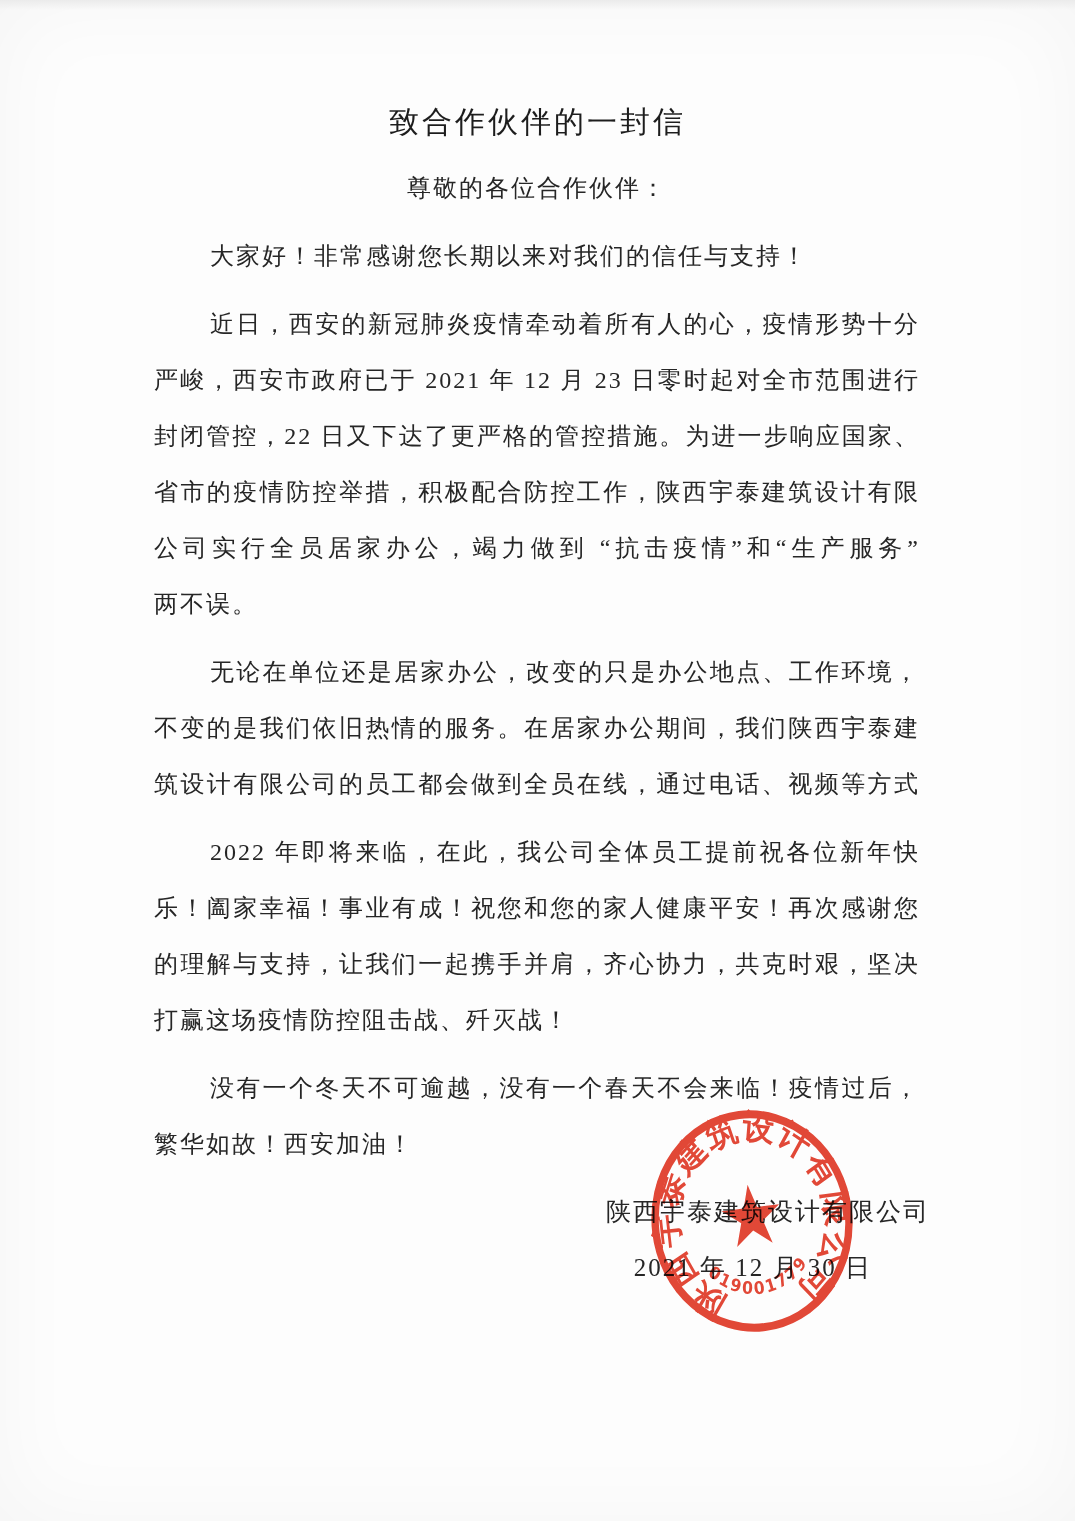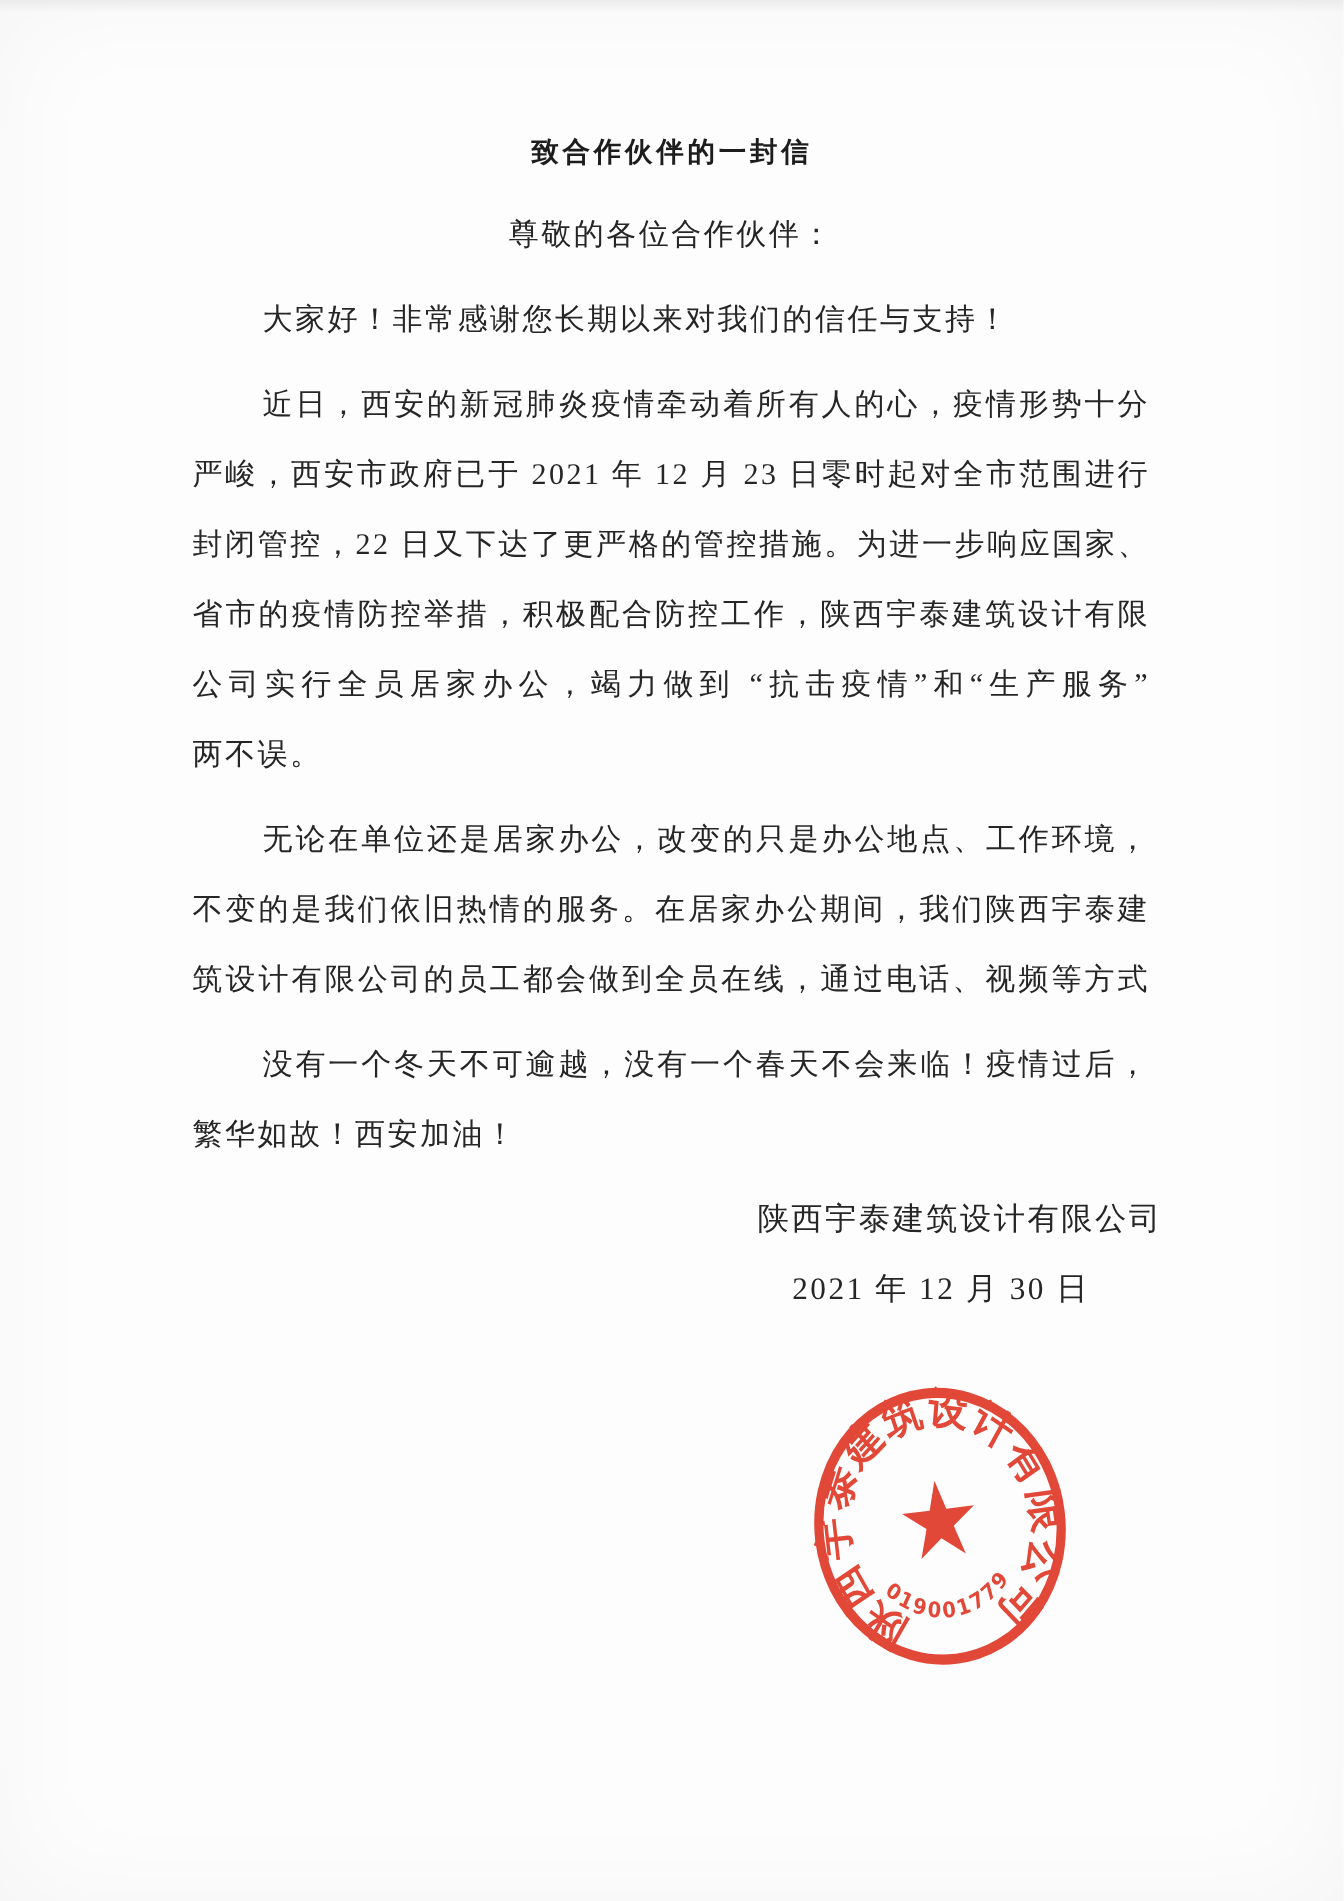--- a/index.html
+++ b/index.html
@@ -23,23 +23,23 @@
     position: absolute;
     top: 0; left: 0; right: 0;
     height: 10px;
     background: linear-gradient(#ebebeb, rgba(255,255,255,0));
     pointer-events: none;
   }
   .title {
     margin: 0;
     padding-top: 100px;
     text-align: center;
-    font-size: 22px;
+    font-size: 30px;
     line-height: 44px;
-    font-weight: bold;
+    font-weight: normal;
     letter-spacing: 3px;
     color: #1d1d1d;
   }
   .content {
     width: 790px;
     margin: 0 auto 0 142px;
     font-size: 24px;
     letter-spacing: 2px;
     line-height: 56px;
   }
@@ -123,20 +123,26 @@
           <div class="line j">省市的疫情防控举措，积极配合防控工作，陕西宇泰建筑设计有限</div>
           <div class="line j">公司实行全员居家办公，竭力做到 “抗击疫情”和“生产服务”</div>
           <div class="line">两不误。</div>
         </div>
         <div class="para">
           <div class="line first j">无论在单位还是居家办公，改变的只是办公地点、工作环境，</div>
           <div class="line j">不变的是我们依旧热情的服务。在居家办公期间，我们陕西宇泰建</div>
           <div class="line j">筑设计有限公司的员工都会做到全员在线，通过电话、视频等方式</div>
         </div>
         <div class="para">
+          <div class="line first j">2022 年即将来临，在此，我公司全体员工提前祝各位新年快</div>
+          <div class="line j">乐！阖家幸福！事业有成！祝您和您的家人健康平安！再次感谢您</div>
+          <div class="line j">的理解与支持，让我们一起携手并肩，齐心协力，共克时艰，坚决</div>
+          <div class="line">打赢这场疫情防控阻击战、歼灭战！</div>
+        </div>
+        <div class="para">
           <div class="line first j">没有一个冬天不可逾越，没有一个春天不会来临！疫情过后，</div>
           <div class="line">繁华如故！西安加油！</div>
         </div>
       </div>
   </div>
 
   <div class="sig-block">
     <div class="signature">陕西宇泰建筑设计有限公司</div>
     <div class="date">2021 年 12 月 30 日</div>
   </div>

